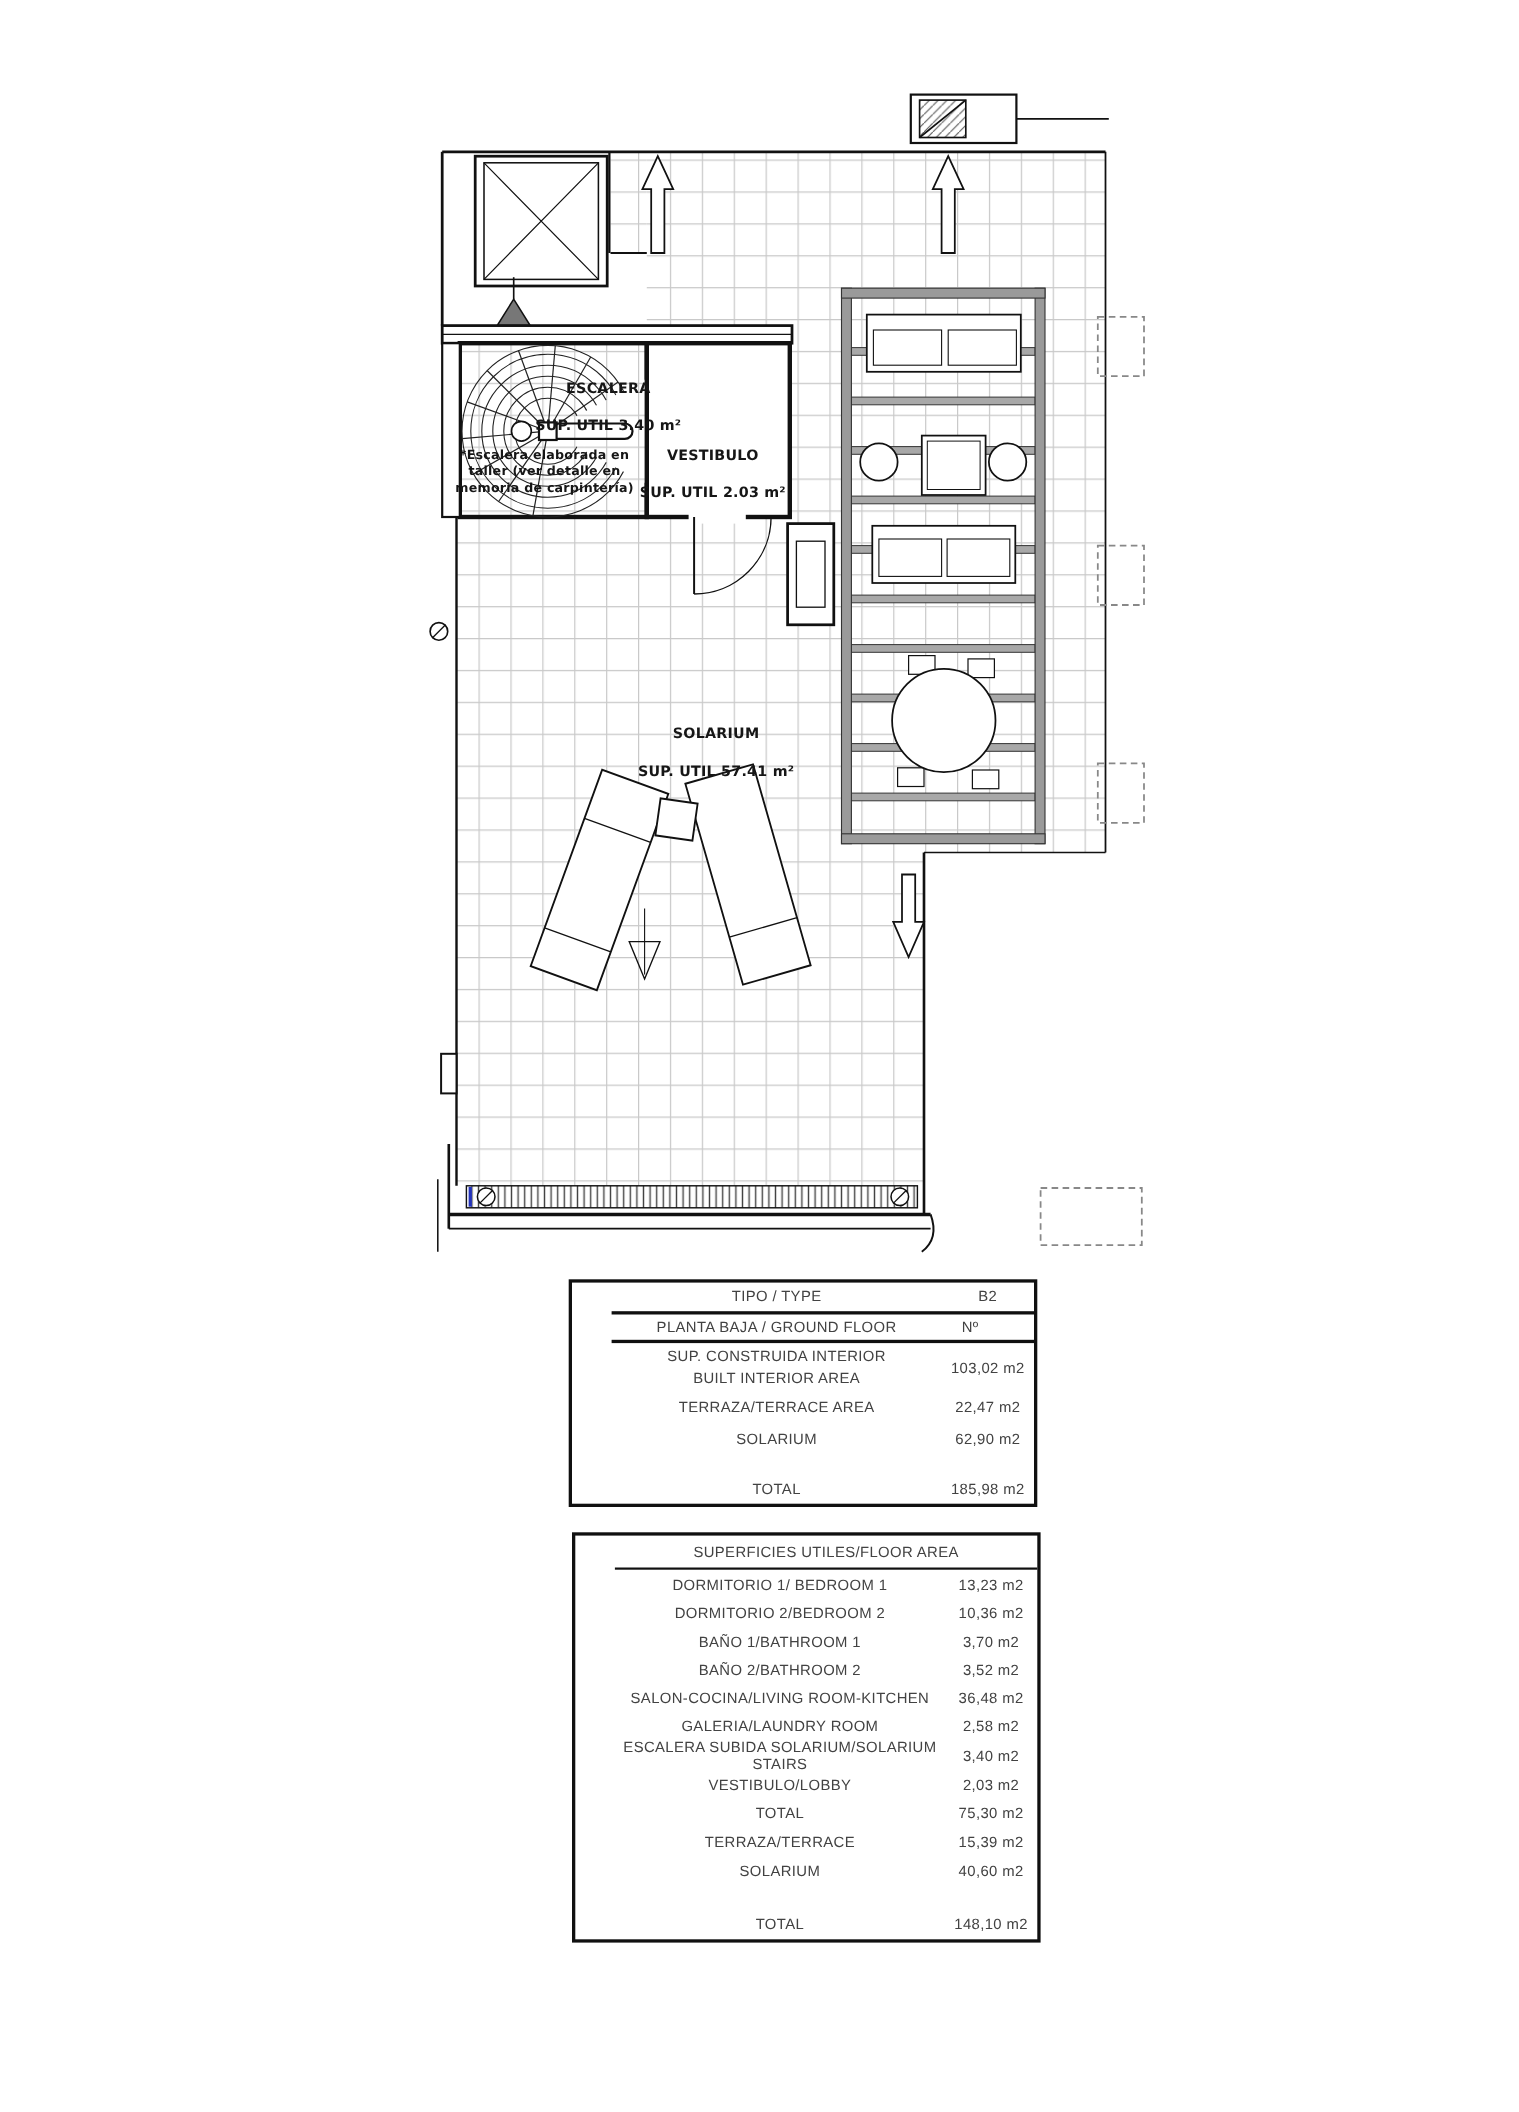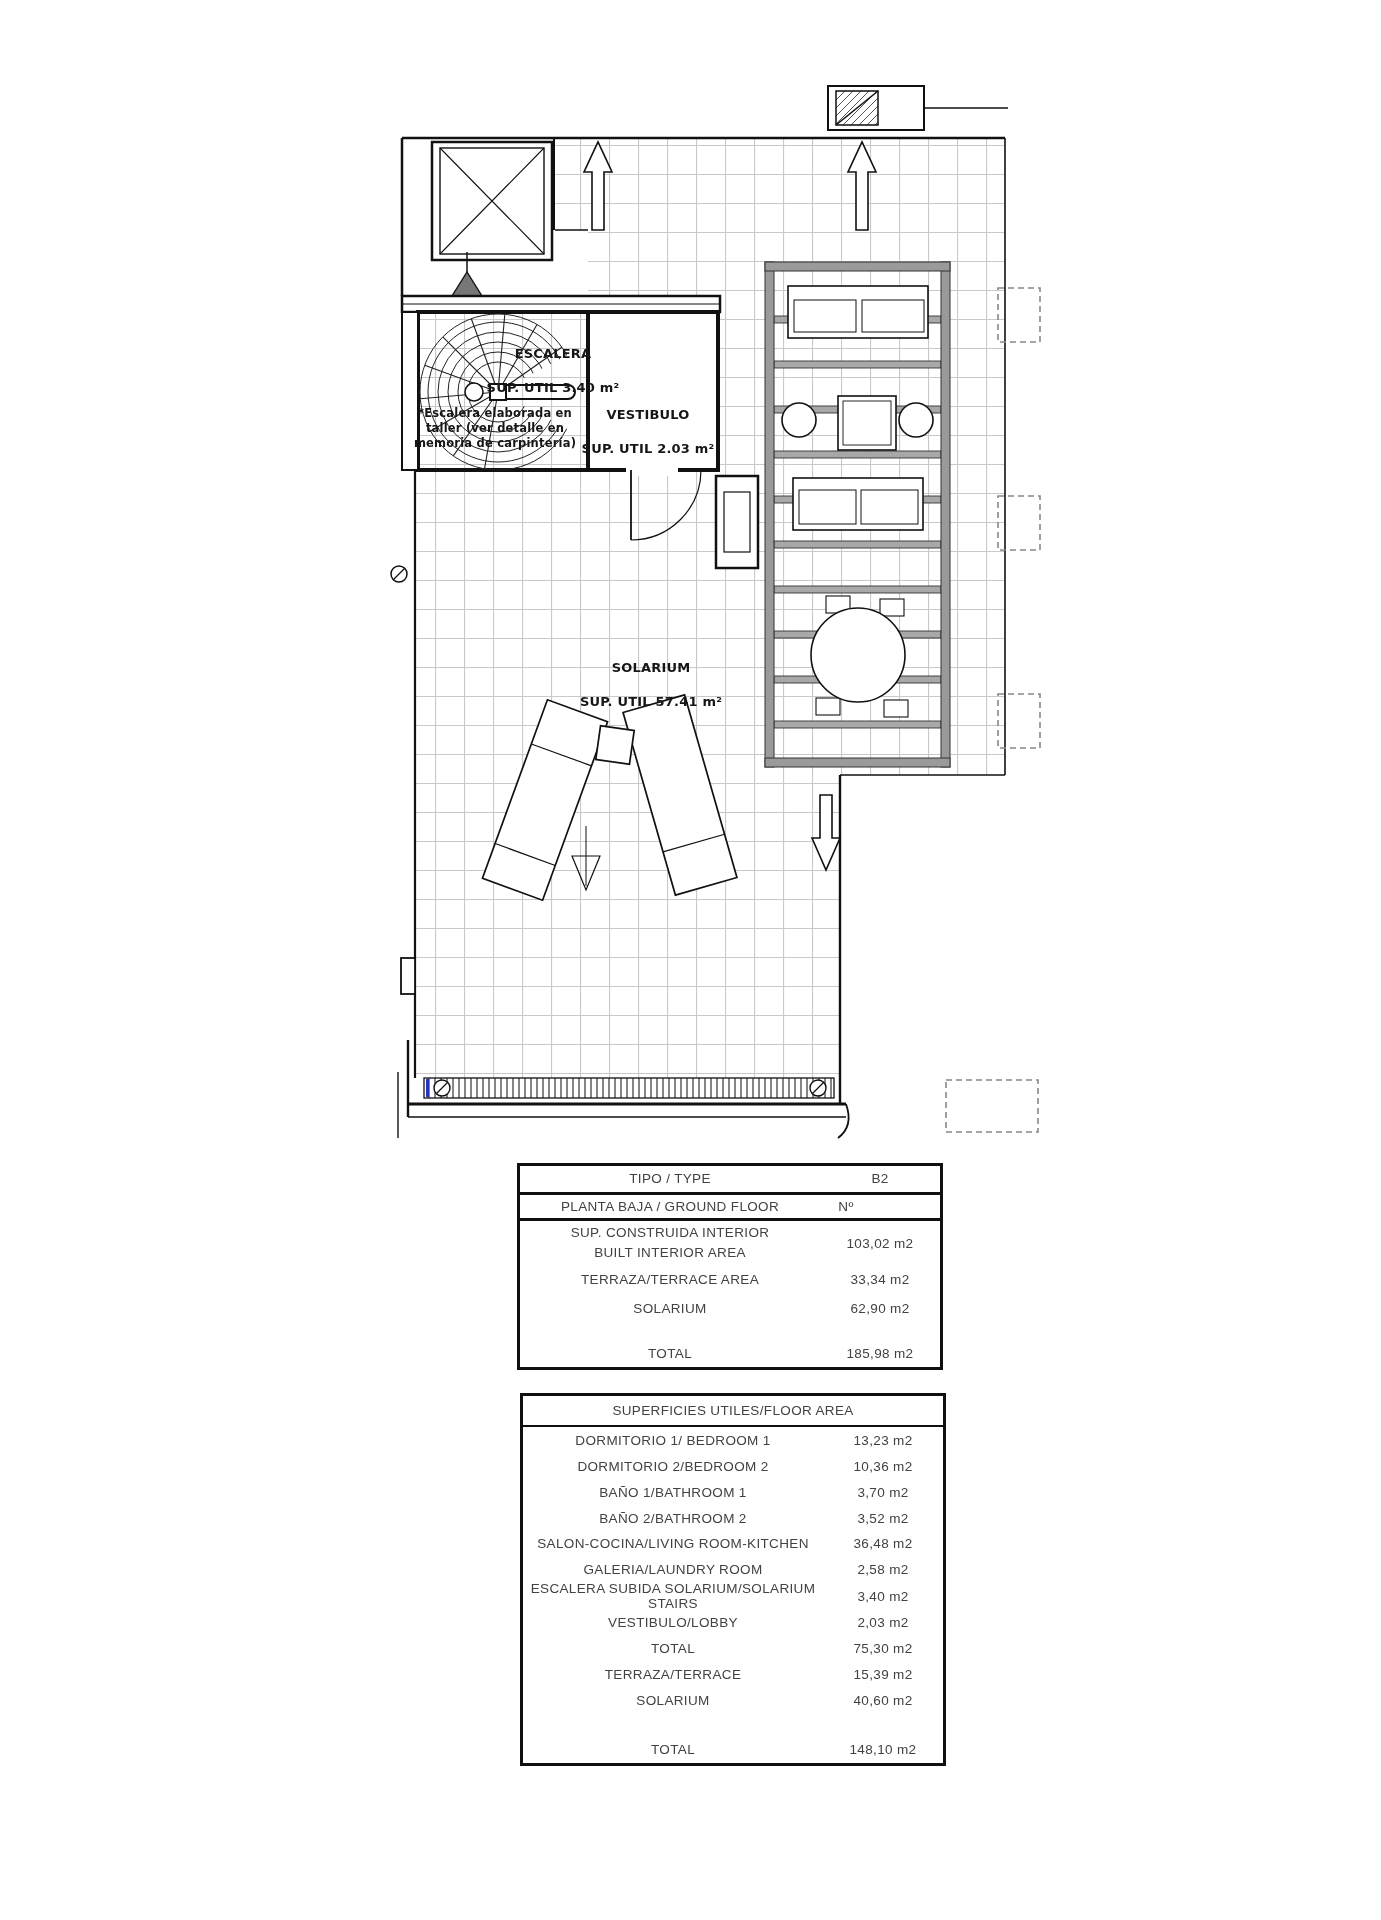--- a/index.html
+++ b/index.html
@@ -6,21 +6,21 @@
   .canvas{position:relative;width:1381px;height:1920px;background:#fff;overflow:hidden;
           font-family:"Liberation Sans", sans-serif;}
   .plan-svg{position:absolute;left:0;top:0;}
   .plabel{position:absolute;text-align:center;color:#161616;
           font-family:"DejaVu Sans", sans-serif;font-weight:700;
           font-size:13px;line-height:1.3;letter-spacing:.2px;white-space:pre-line;}
   .plabel span{display:block;}
   .plabel.note{font-size:11.5px;line-height:1.32;}
   
   .sheet{position:absolute;background:#fff;border:3px solid #101010;box-sizing:border-box;
-         color:#424242;font-size:13.5px;letter-spacing:.35px;display:flex;flex-direction:column;}
+         color:#424242;font-size:13.5px;letter-spacing:.35px;display:flex;flex-direction:column;padding-left:36px;}
   .srow{display:flex;align-items:center;box-sizing:border-box;}
   .cL{width:300px;text-align:center;}
   .cR{flex:1;text-align:center;}
   .cN{width:52px;text-align:center;}
   .cRest{flex:1;}
   .head1{height:30px;border-bottom:3px solid #101010;}
   .head2{height:27px;border-bottom:3px solid #101010;}
   .r-2line{height:46px;}
   .r-2line .cL span{display:block;line-height:1.5;}
   .r-1line{height:30px;}
@@ -243,21 +243,21 @@
   </div>
   <div class="srow r-2line">
     <div class="cL">
       <span>SUP. CONSTRUIDA INTERIOR</span>
       <span>BUILT INTERIOR AREA</span>
     </div>
     <div class="cR">103,02 m2</div>
   </div>
   <div class="srow r-1line">
     <div class="cL">TERRAZA/TERRACE AREA</div>
-    <div class="cR">33,34 m2</div>
+    <div class="cR">22,47 m2</div>
   </div>
   <div class="srow r-1line">
     <div class="cL">SOLARIUM</div>
     <div class="cR">62,90 m2</div>
   </div>
   <div class="t1-spacer"></div>
   <div class="srow t-total">
     <div class="cL">TOTAL</div>
     <div class="cR">185,98 m2</div>
   </div>

